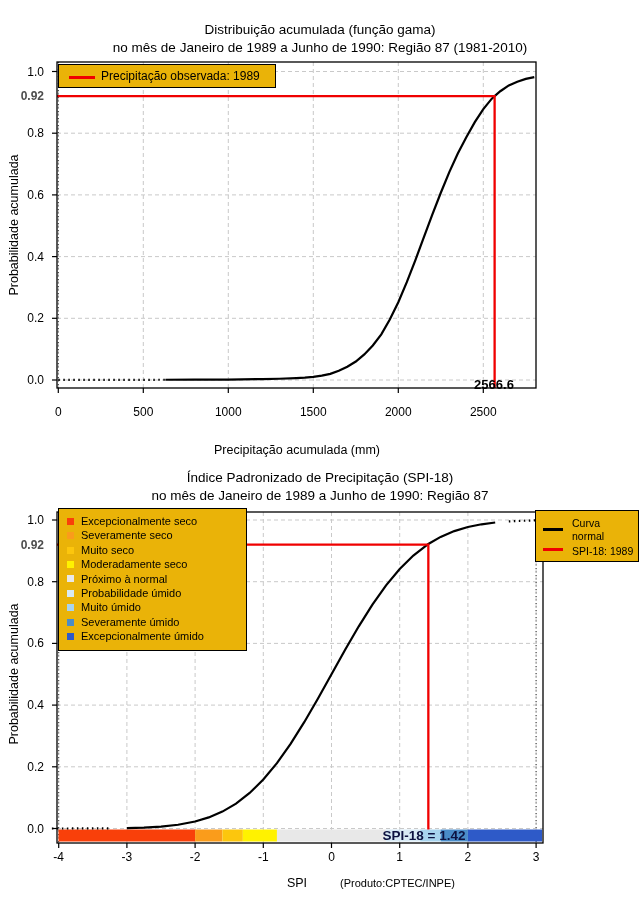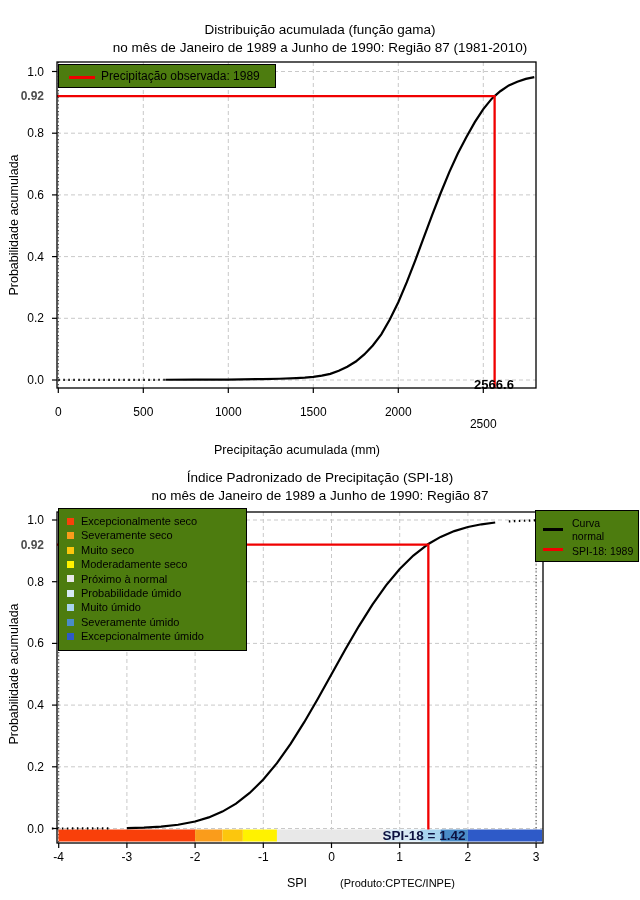--- a/index.html
+++ b/index.html
@@ -5,21 +5,21 @@
   html,body{margin:0;padding:0;background:#fff;}
   .canvas{position:relative;width:640px;height:900px;background:#ffffff;
           font-family:"Liberation Sans",sans-serif;color:#000;overflow:hidden;}
   .abs{position:absolute;}
   .title{width:640px;text-align:center;font-weight:normal;font-size:13.5px;height:17px;line-height:17px;}
   .axis-x-label{left:0;width:594px;text-align:center;font-size:12.5px;}
   .axis-y-label{white-space:nowrap;font-size:12.5px;transform:translate(-50%,-50%) rotate(-90deg);}
   .ytick{left:8px;width:36px;text-align:right;font-size:12px;height:14px;line-height:14px;}
   .ytick-special{font-weight:bold;color:#4d4d4d;}
   .xtick{width:60px;text-align:center;font-size:12px;height:14px;line-height:14px;}
-  .legend-box{border:1.3px solid #000;background:#4d7c0f;box-sizing:border-box;}
+  .legend-box{border:1.3px solid #000;background:#eab308;box-sizing:border-box;}
   .sample-line{position:absolute;height:3px;}
   .legend-text{position:absolute;font-size:12px;}
   .cat-item{position:absolute;left:0;width:100%;height:14.4px;line-height:14.4px;font-size:11px;}
   .cat-swatch{position:absolute;left:8px;top:3.8px;width:7px;height:7px;}
   .cat-label{position:absolute;left:22px;top:0;white-space:nowrap;}
   .rlegend-text{position:absolute;left:36px;font-size:10.5px;height:13px;line-height:13px;white-space:nowrap;}
   .annot{font-weight:bold;font-size:13px;text-align:center;height:14px;line-height:14px;}
   .credit{font-size:11px;text-align:left;height:13px;line-height:13px;}
   svg{position:absolute;left:0;top:0;}
 </style>
@@ -181,21 +181,21 @@
     <div class="rlegend-text" style="top:33.5px;">SPI-18: 1989</div>
   </div>
 
   <div class="abs annot" id="spi-value-label" style="left: 354px; top: 829px; width: 140px; font-size: 13.5px; color: rgb(13, 18, 64);">SPI-18 = 1.42</div>
 
 <div class="abs xtick" style="left:28.299999999999997px;top:405px;">0</div>
     <div class="abs xtick" style="left:113.30000000000001px;top:405px;">500</div>
     <div class="abs xtick" style="left:198.3px;top:405px;">1000</div>
     <div class="abs xtick" style="left:283.3px;top:405px;">1500</div>
     <div class="abs xtick" style="left:368.3px;top:405px;">2000</div>
-    <div class="abs xtick" style="left:453.30000000000007px;top:405px;margin-top:12px;">2500</div>
+    <div class="abs xtick" style="left:453.30000000000007px;top:405px;">2500</div>
     <div class="abs ytick" style="top:64.5px;">1.0</div>
     <div class="abs ytick" style="top:126.19999999999999px;">0.8</div>
     <div class="abs ytick" style="top:187.9px;">0.6</div>
     <div class="abs ytick" style="top:249.60000000000002px;">0.4</div>
     <div class="abs ytick" style="top:311.3px;">0.2</div>
     <div class="abs ytick" style="top:373px;">0.0</div>
     <div class="abs xtick" style="left:28.69999999999999px;top:850px;">-4</div>
     <div class="abs xtick" style="left:96.89999999999998px;top:850px;">-3</div>
     <div class="abs xtick" style="left:165.1px;top:850px;">-2</div>
     <div class="abs xtick" style="left:233.3px;top:850px;">-1</div>

